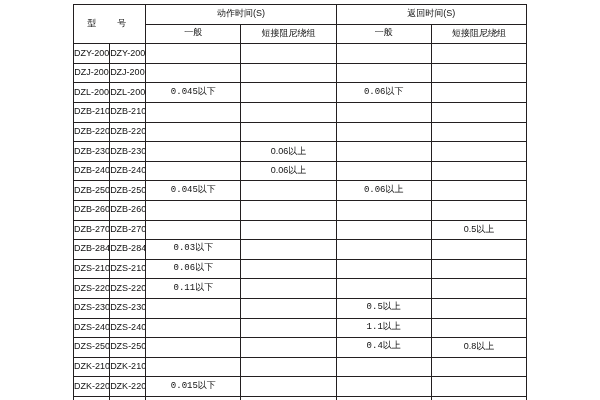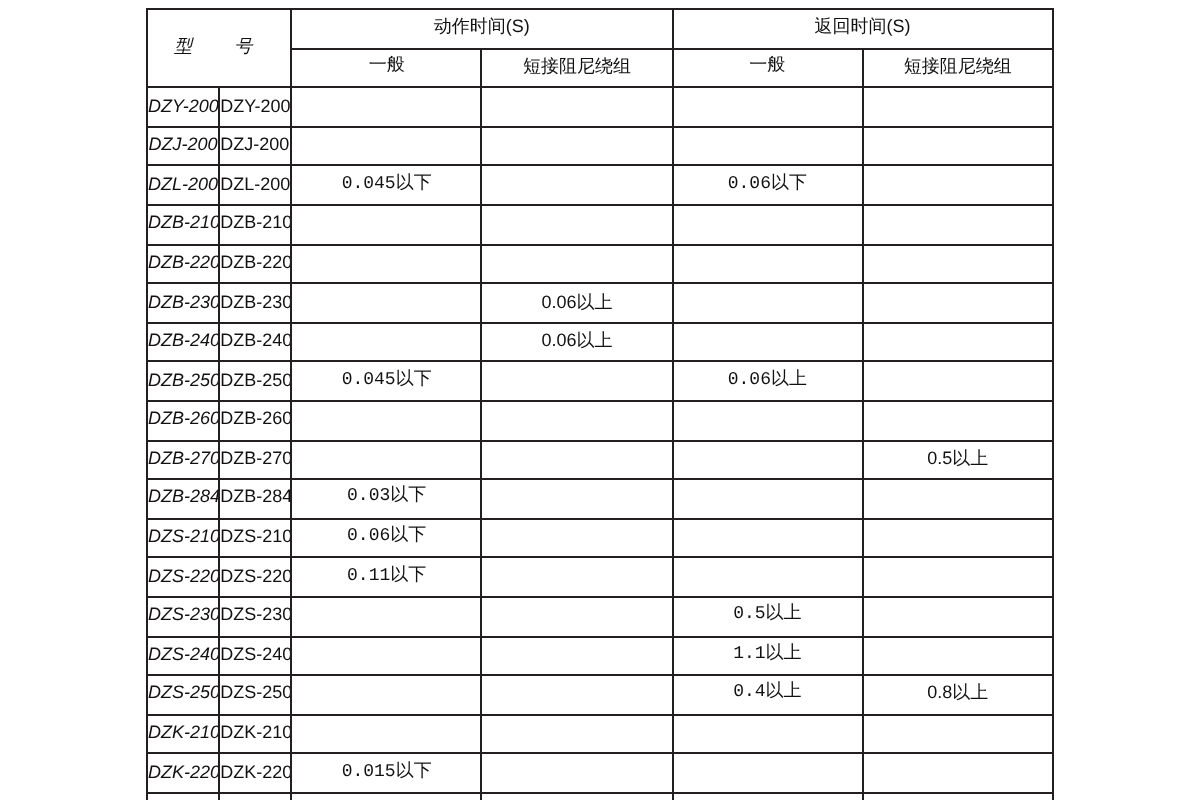--- a/index.html
+++ b/index.html
@@ -31,21 +31,21 @@
     padding: 0;
     text-align: center;
     vertical-align: middle;
     font-weight: normal;
     font-size: 9px;
     line-height: 1.1;
     height: 18.6px;
     white-space: nowrap;
     overflow: hidden;
   }
-  .col-model-a { width: 62px; font-style: italic; }
+  .col-model-a { width: 62px; }
   .col-model-b { width: 62px; }
   .col-grp { width: 165px; }
   .sub-normal { width: 68px; font-family: Liberation Mono, monospace; }
   .sub-damp { width: 97px; }
   .hdr { font-size: 9.5px; }
   .hdr-model { font-size: 10px; letter-spacing: 6px; }
   .val { font-size: 9px; }
 </style>
 </head>
 <body>

